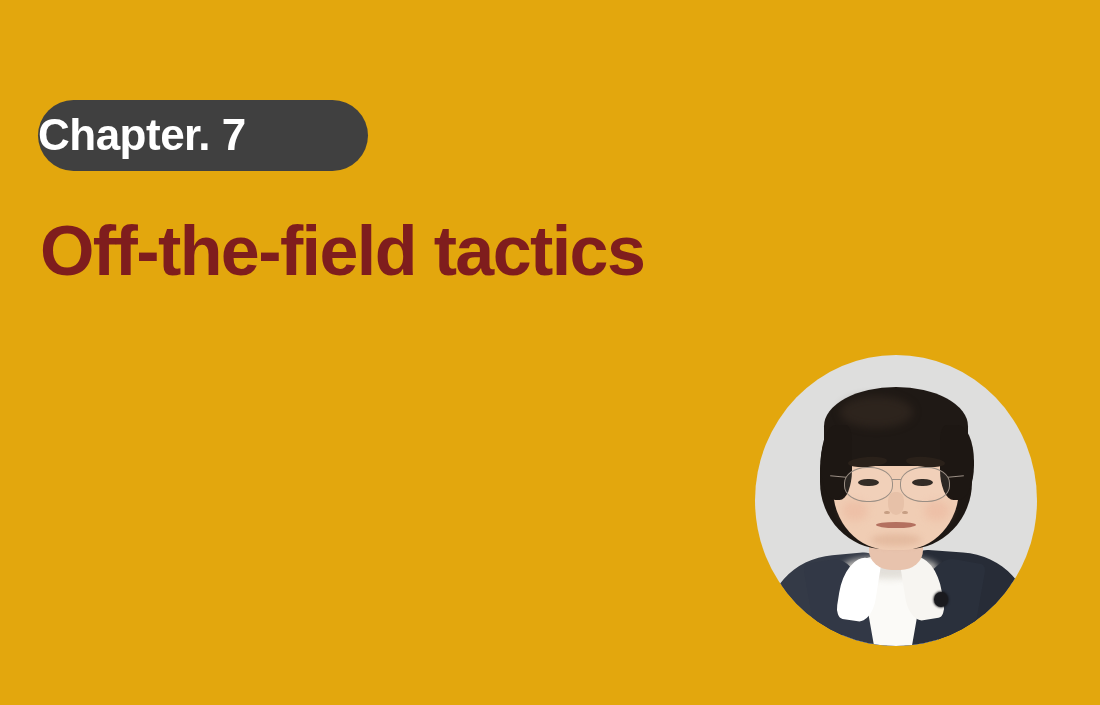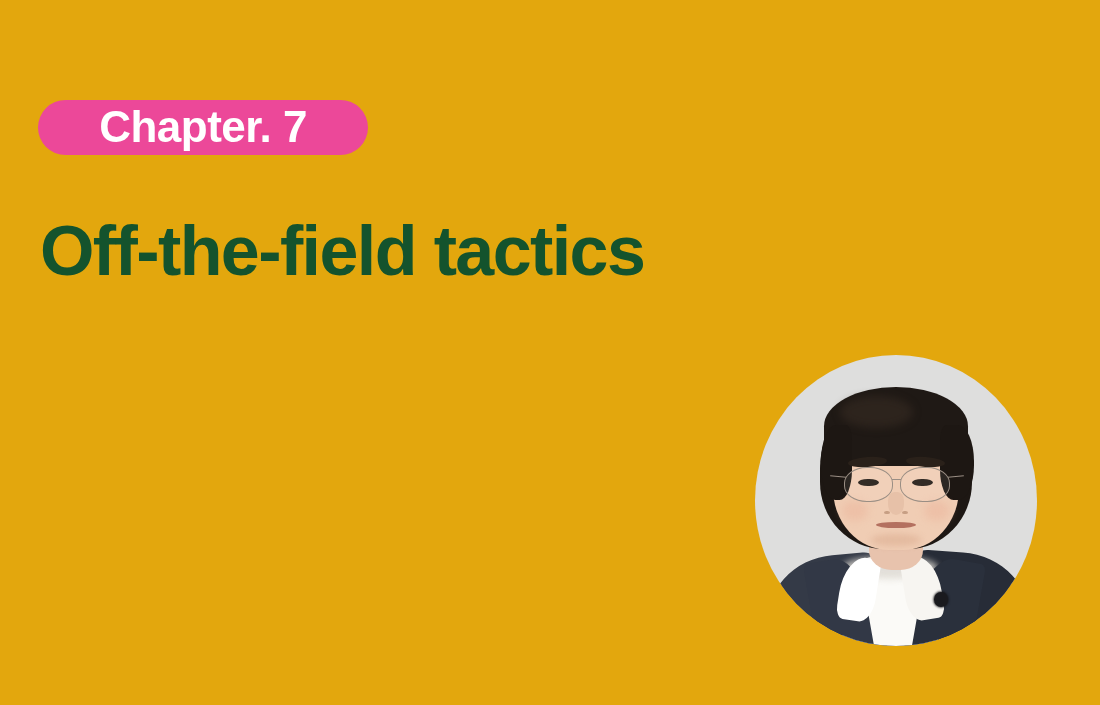--- a/index.html
+++ b/index.html
@@ -23,26 +23,26 @@
     background:#e3a70d;
     overflow:hidden;
   }
 
   
   #chapter-badge {
     position:absolute;
     left:38px;
     top:100px;
     width:330px;
-    height:55px;
-    background:#ec4899;
+    height:71px;
+    background:#404040;
     border-radius:37px;
     display:flex;
     align-items:center;
-    justify-content:center;
+    justify-content:flex-start;
   }
 
   #chapter-badge-label {
     color:#ffffff;
     font-size:44px;
     font-weight:700;
     letter-spacing:-0.5px;
     line-height:1;
     white-space:nowrap;
     transform:translateY(-1px);
@@ -50,21 +50,21 @@
 
   
   #headline {
     position:absolute;
     left:40px;
     top:204px;
     width:790px;
   }
 
   .headline-line {
-    color:#14532d;
+    color:#7f1d1d;
     font-size:70px;
     font-weight:700;
     line-height:95px;
     letter-spacing:-1.6px;
     white-space:nowrap;
   }
 
   
   #portrait {
     position:absolute;

